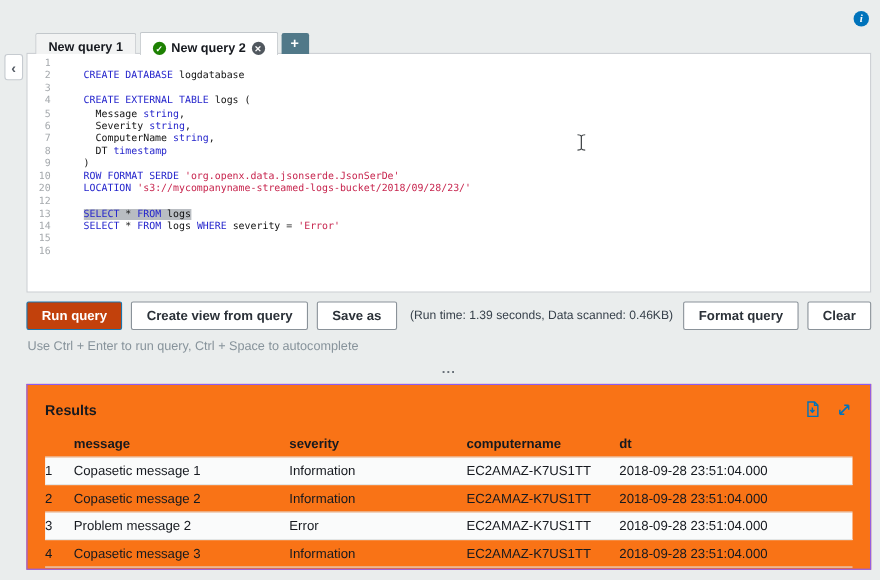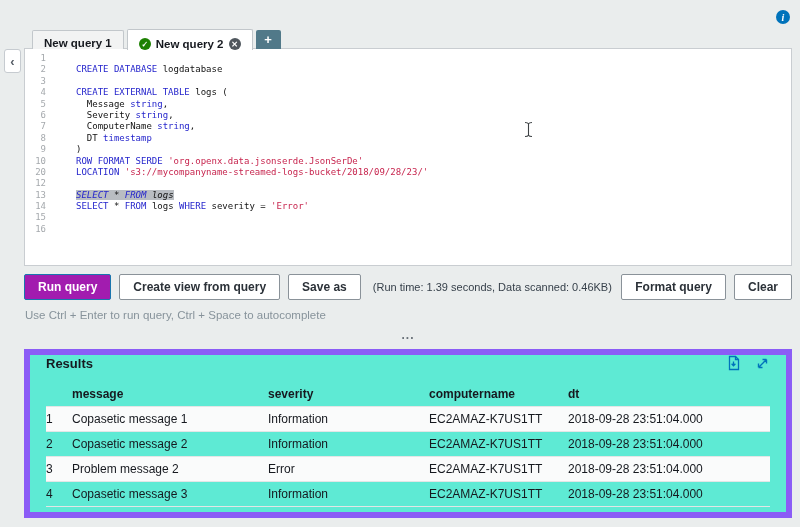--- a/index.html
+++ b/index.html
@@ -34,42 +34,42 @@
     background:#fff; border:1px solid #c9cdd1; display:flex; z-index:1; }
   .gutter { width:27px; padding:4px 6px 0 0; text-align:right;
     font:9px "DejaVu Sans Mono", monospace; line-height:11.4px; color:#a5a9ad; }
   .code { flex:1; padding-top:4px; font:9px "DejaVu Sans Mono", monospace; line-height:11.4px;
     white-space:pre; cursor:text; overflow:hidden;margin-left:24px; }
   .ln { height:11.4px; }
   .cl { height:11.4px; }
   .tk-kw { color:#2525cc; }
   .tk-pl { color:#111; }
   .tk-str { color:#c7254e; }
-  .sel { background:#b9bdc2;font-style:italic; }
+  .sel { background:#b9bdc2; }
 
   
   .mouse-cursor { position:absolute; left:523px; top:121px; z-index:6; }
 
   
   .actions { position:absolute; left:24px; right:8px; top:274px; display:flex; align-items:center; gap:8px; }
   .btn { height:26px; display:inline-flex; align-items:center; padding:0 13px; border-radius:2px;
     font:700 12px "Liberation Sans", sans-serif; cursor:pointer; }
-  .btn.primary { background:#a21caf; border:1px solid #1a76ae; color:#fff; }
+  .btn.primary { background:#c2410c; border:1px solid #1a76ae; color:#fff; }
   .btn.secondary { background:#fff; border:1px solid #8a9299; color:#2b3138; }
   .run-stats { margin-left:4px; font-size:11px; color:#37414b; }
   .right-group { margin-left:auto; display:flex; gap:8px; }
 
   .hint { position:absolute; left:25px; top:309px; font-size:11.5px; color:#87939b; }
 
   .splitter { position:absolute; left:24px; right:8px; top:328px; height:14px; text-align:center;
     color:#687078; font:700 12px "Liberation Sans", sans-serif; letter-spacing:1px; cursor:row-resize; }
 
   
   .results-card { position:absolute; left:24px; top:349px; right:8px; bottom:9px;
-    background:#5eead4; border:6px solid #8b5cf6; padding:0 16px 0; overflow:hidden; }
+    background:#f97316; border:1px solid #8b5cf6; padding:14px 16px 0; overflow:hidden; }
   .results-header { display:flex; align-items:center; }
   .results-title { font-size:13px; font-weight:700; }
   .ricons { margin-left:auto; display:flex; gap:14px; align-items:center; }
   .ricons svg { cursor:pointer; display:block; }
   .rtable { margin-top:11px; }
   .tr { display:grid; grid-template-columns:26px 196px 161px 139px 1fr; border-bottom:1px solid #e3e6e6; }
   .tr.th .td { font-weight:700; }
   .td { padding:5px 8px 5px 0; font-size:12px; color:#16191f; white-space:nowrap; overflow:hidden; }
   .tr:not(.th):nth-child(even) { background:#fafbfb; }
 </style>

